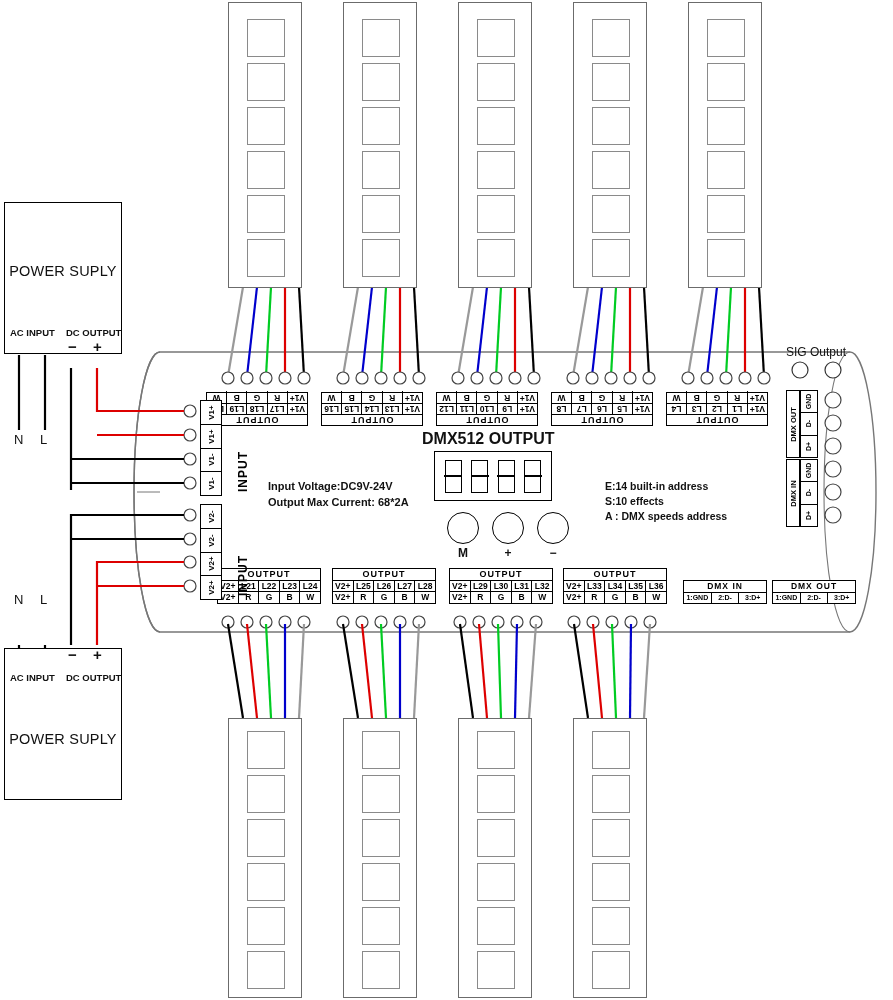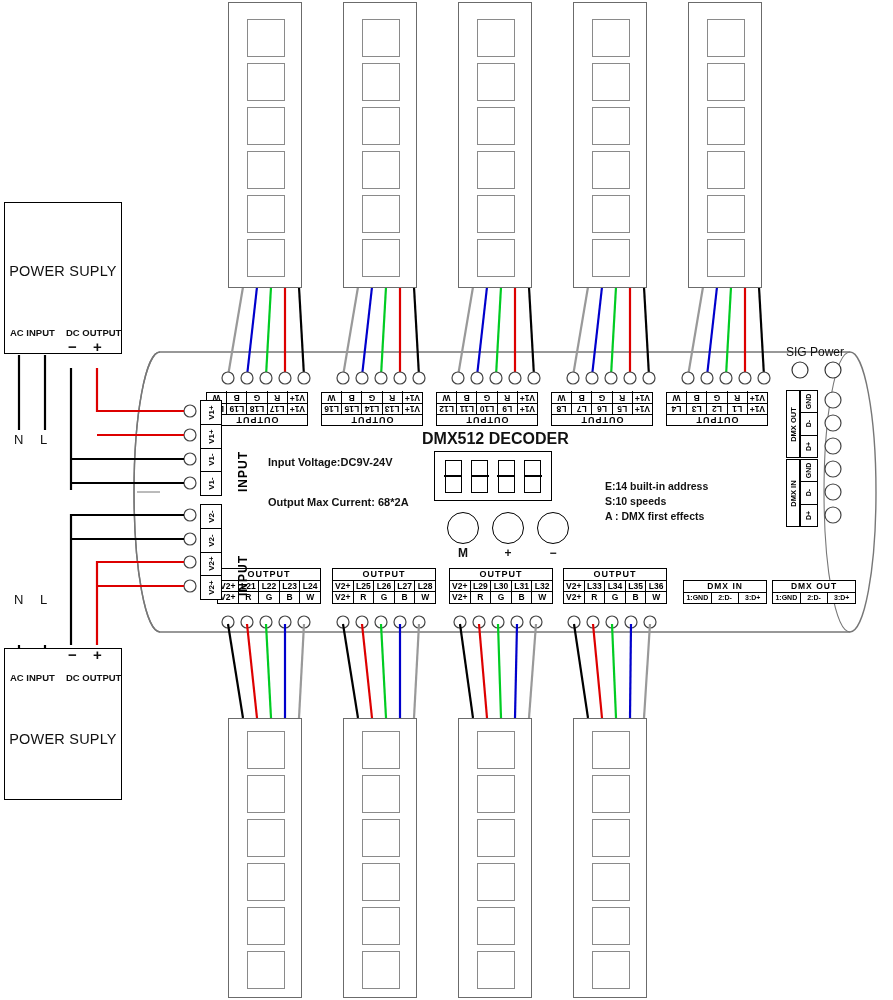--- a/index.html
+++ b/index.html
@@ -693,28 +693,28 @@
       <div class="vcell">
           <span>V2+</span>
         </div>
       <div class="vcell">
           <span>V2+</span>
         </div>
     </div>
     <div class="vword" style="left:36px; top:92px;">INPUT</div>
   </div>
 
-  <div class="dev-title" style="left:422px; top:430px;">DMX512 DECODER</div>
-
-  <div class="spec" style="left:268px; top:456px;">Input Voltage:DC9V-24V</div>
+  <div class="dev-title" style="left:422px; top:430px;">DMX512 OUTPUT</div>
+
+  <div class="spec" style="left:268px; top:480px;">Input Voltage:DC9V-24V</div>
   <div class="spec" style="left:268px; top:496px;">Output Max  Current: 68*2A</div>
 
   <div class="effects" style="left:605px; top:479px;">E:14 built-in address</div>
-  <div class="effects" style="left:605px; top:494px;">S:10 speeds</div>
-  <div class="effects" style="left:605px; top:509px;">A : DMX first effects</div>
+  <div class="effects" style="left:605px; top:494px;">S:10 effects</div>
+  <div class="effects" style="left:605px; top:509px;">A : DMX speeds address</div>
 
   <div class="display" style="left:434px; top:451px; width:118px; height:50px;">
     <div class="digit"></div>
     <div class="digit"></div>
     <div class="digit"></div>
     <div class="digit"></div>
   </div>
 
   <div class="btn-circ" style="left:447px; top:512px; width:32px; height:32px;"></div>
   <div class="btn-lbl" style="left:447px; top:546px; width:32px;">M</div>
@@ -740,21 +740,21 @@
     <div class="row" style="height:12px;">
         <div class="cell title" style="flex:1 1 100%; font-size:8.5px;">DMX OUT</div>
       </div>
     <div class="row" style="height:11px;">
       <div class="cell" style="font-size:7px;">1:GND</div>
       <div class="cell" style="font-size:7px;">2:D-</div>
       <div class="cell" style="font-size:7px;">3:D+</div>
     </div>
   </div>
 
-  <div class="sig-power" style="left:786px; top:345px;">SIG Power</div>
+  <div class="sig-power" style="left:786px; top:345px;">SIG Output</div>
 
   <div class="vblock" style="left:786px; top:390px;">
     <div class="vtable" style="left:14px; top:0; width:18px; height:68px;">
       <div class="vcell" style="font-size:7px;">
           <span>GND</span>
         </div>
       <div class="vcell" style="font-size:7px;">
           <span>D-</span>
         </div>
       <div class="vcell" style="font-size:7px;">

